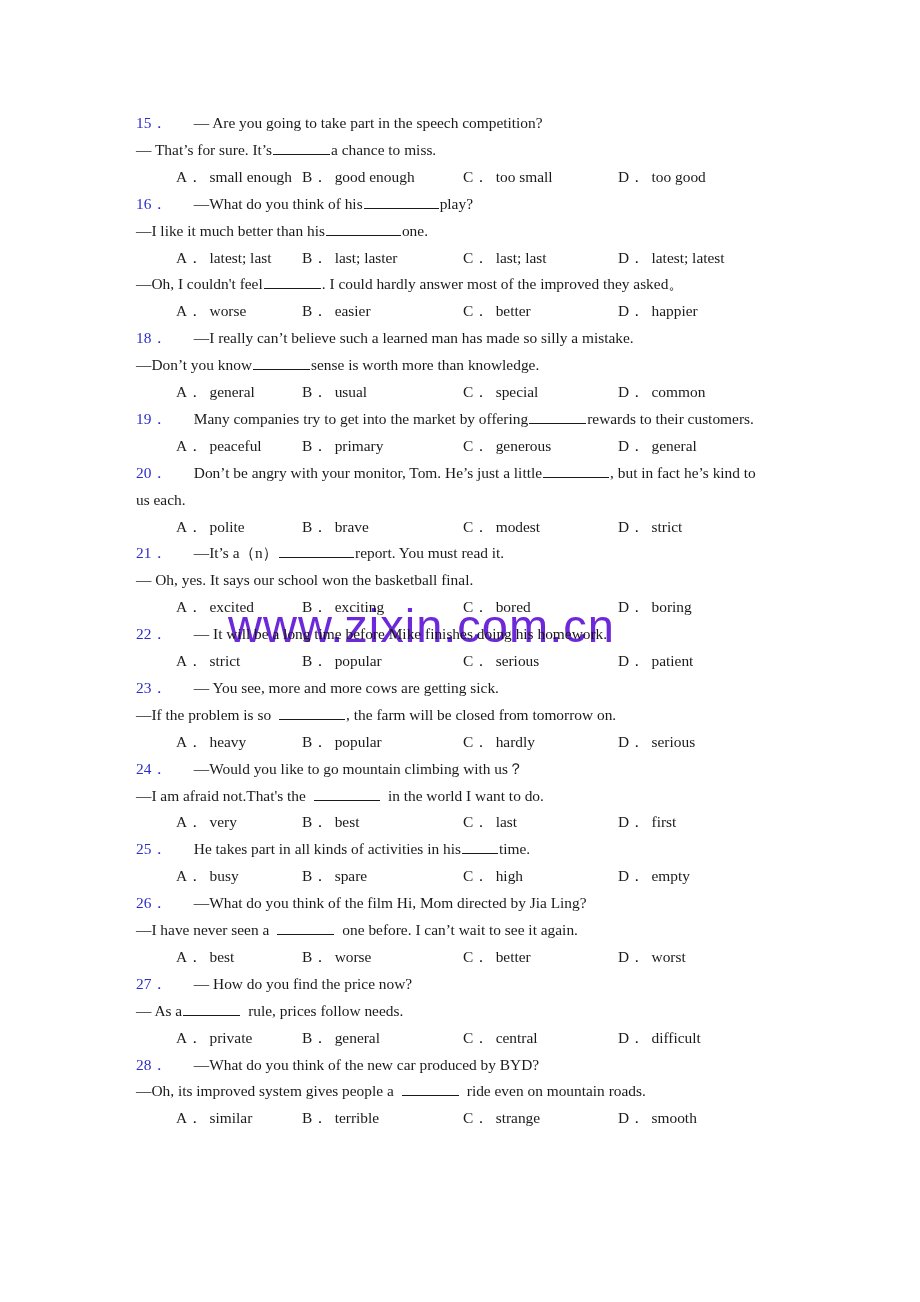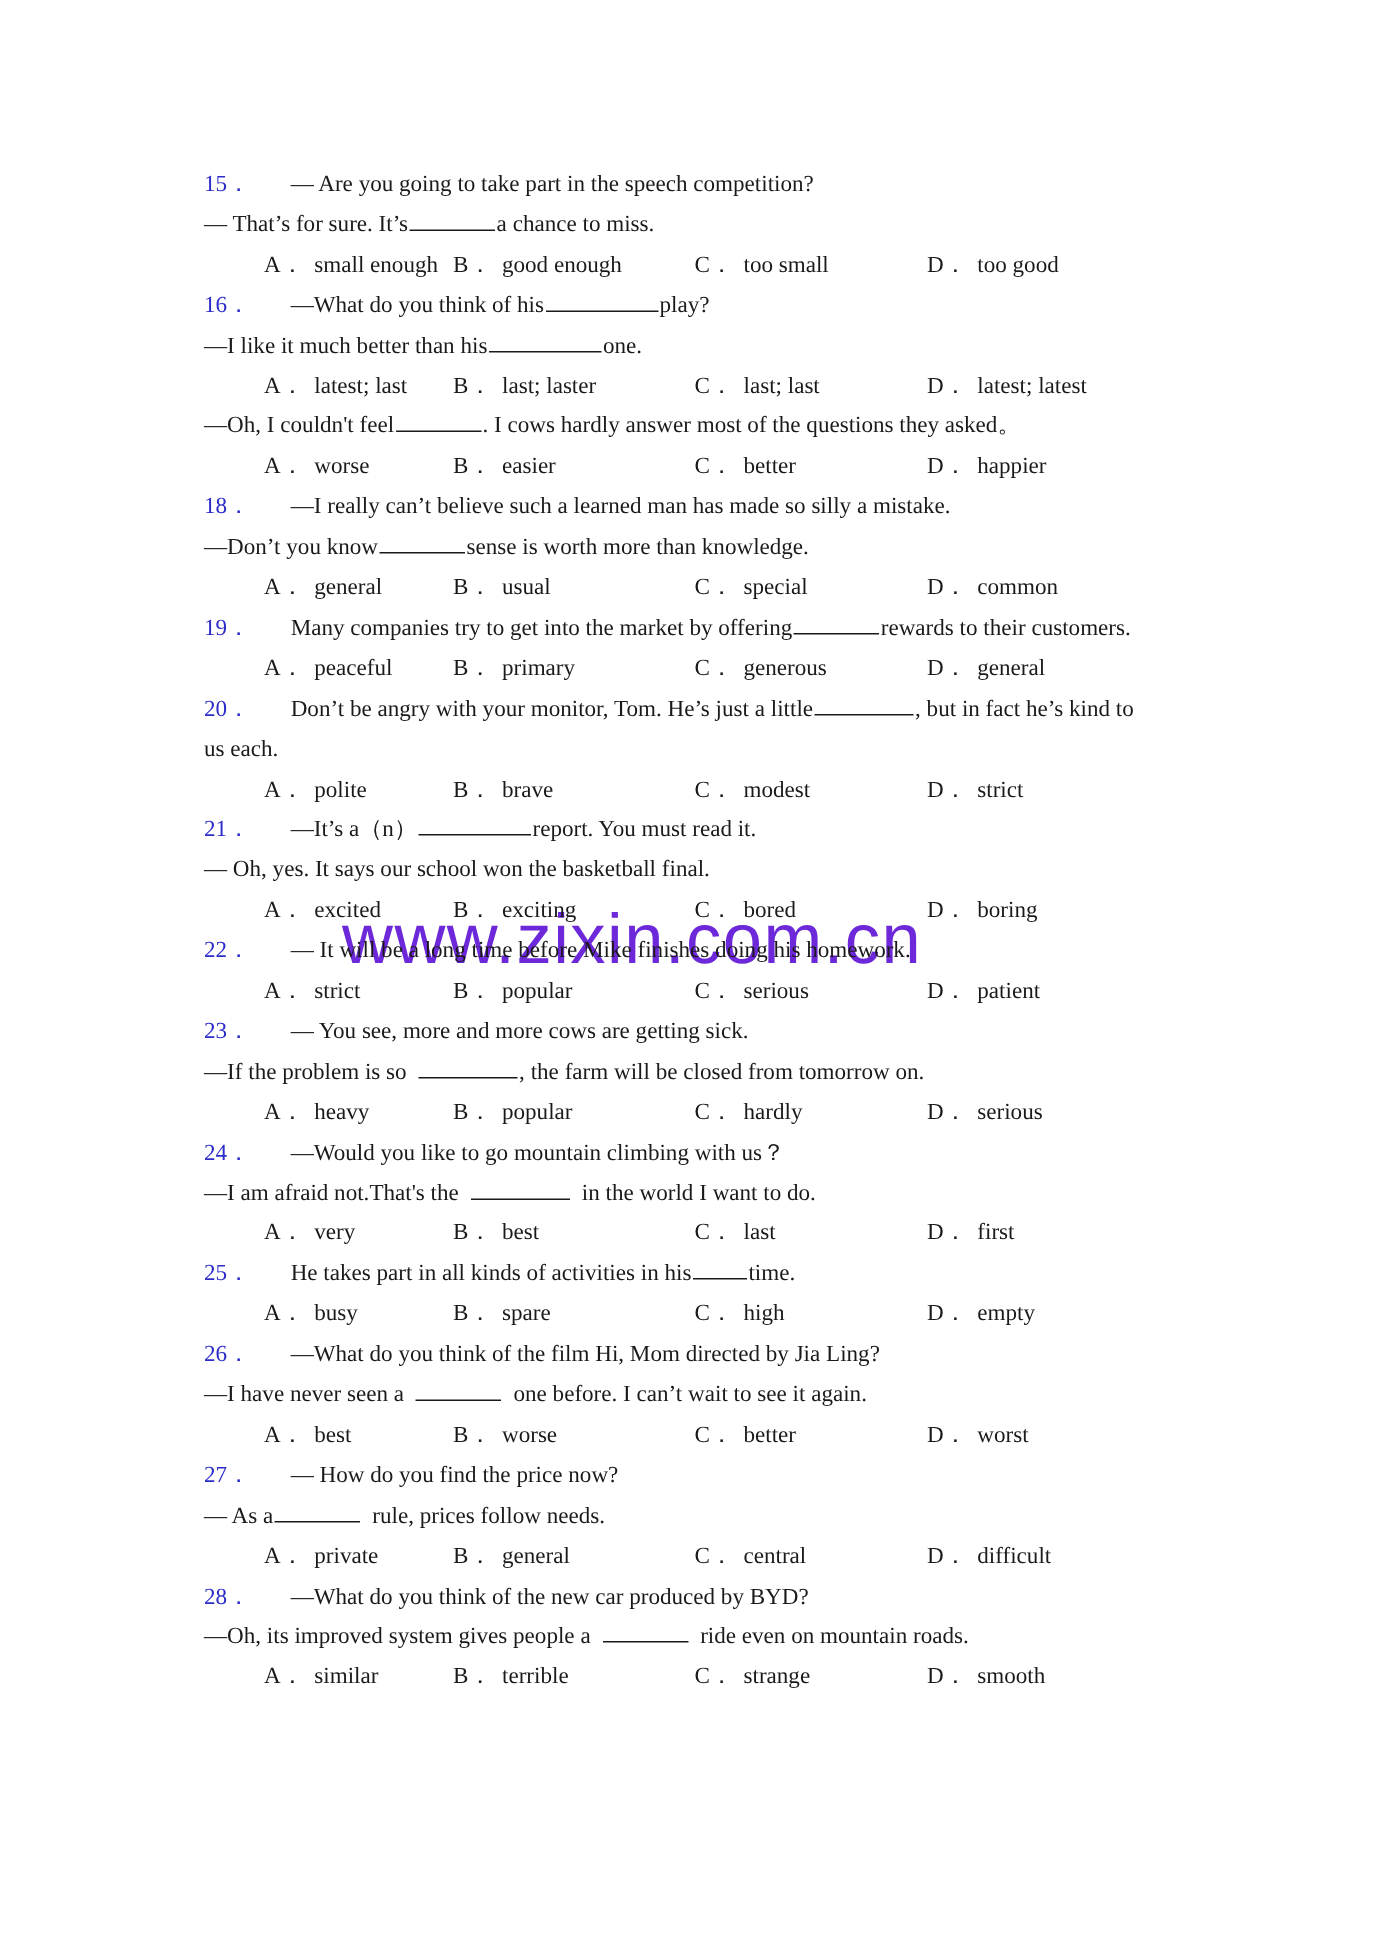--- a/index.html
+++ b/index.html
@@ -113,21 +113,21 @@
       <div class="line"><span>—I like it much better than his</span><span class="blank b-xl"></span><span>one.</span></div>
       <div class="opts">
         <span class="opt opt-a"><span class="letter">A．</span><span>latest; last</span></span>
         <span class="opt opt-b"><span class="letter">B．</span><span>last; laster</span></span>
         <span class="opt opt-c"><span class="letter">C．</span><span>last; last</span></span>
         <span class="opt opt-d"><span class="letter">D．</span><span>latest; latest</span></span>
       </div>
     </div>
 
     <div class="qblock">
-      <div class="line"><span>—Oh, I couldn't feel</span><span class="blank b-md"></span><span>. I cows hardly answer most of the questions they asked。</span></div>
+      <div class="line"><span>—Oh, I couldn't feel</span><span class="blank b-md"></span><span>. I could hardly answer most of the improved they asked。</span></div>
       <div class="opts">
         <span class="opt opt-a"><span class="letter">A．</span><span>worse</span></span>
         <span class="opt opt-b"><span class="letter">B．</span><span>easier</span></span>
         <span class="opt opt-c"><span class="letter">C．</span><span>better</span></span>
         <span class="opt opt-d"><span class="letter">D．</span><span>happier</span></span>
       </div>
     </div>
 
     <div class="qblock">
       <div class="line"><span class="qnum">18．</span><span class="sp"></span><span>—I really can’t believe such a learned man has made so silly a mistake.</span></div>

